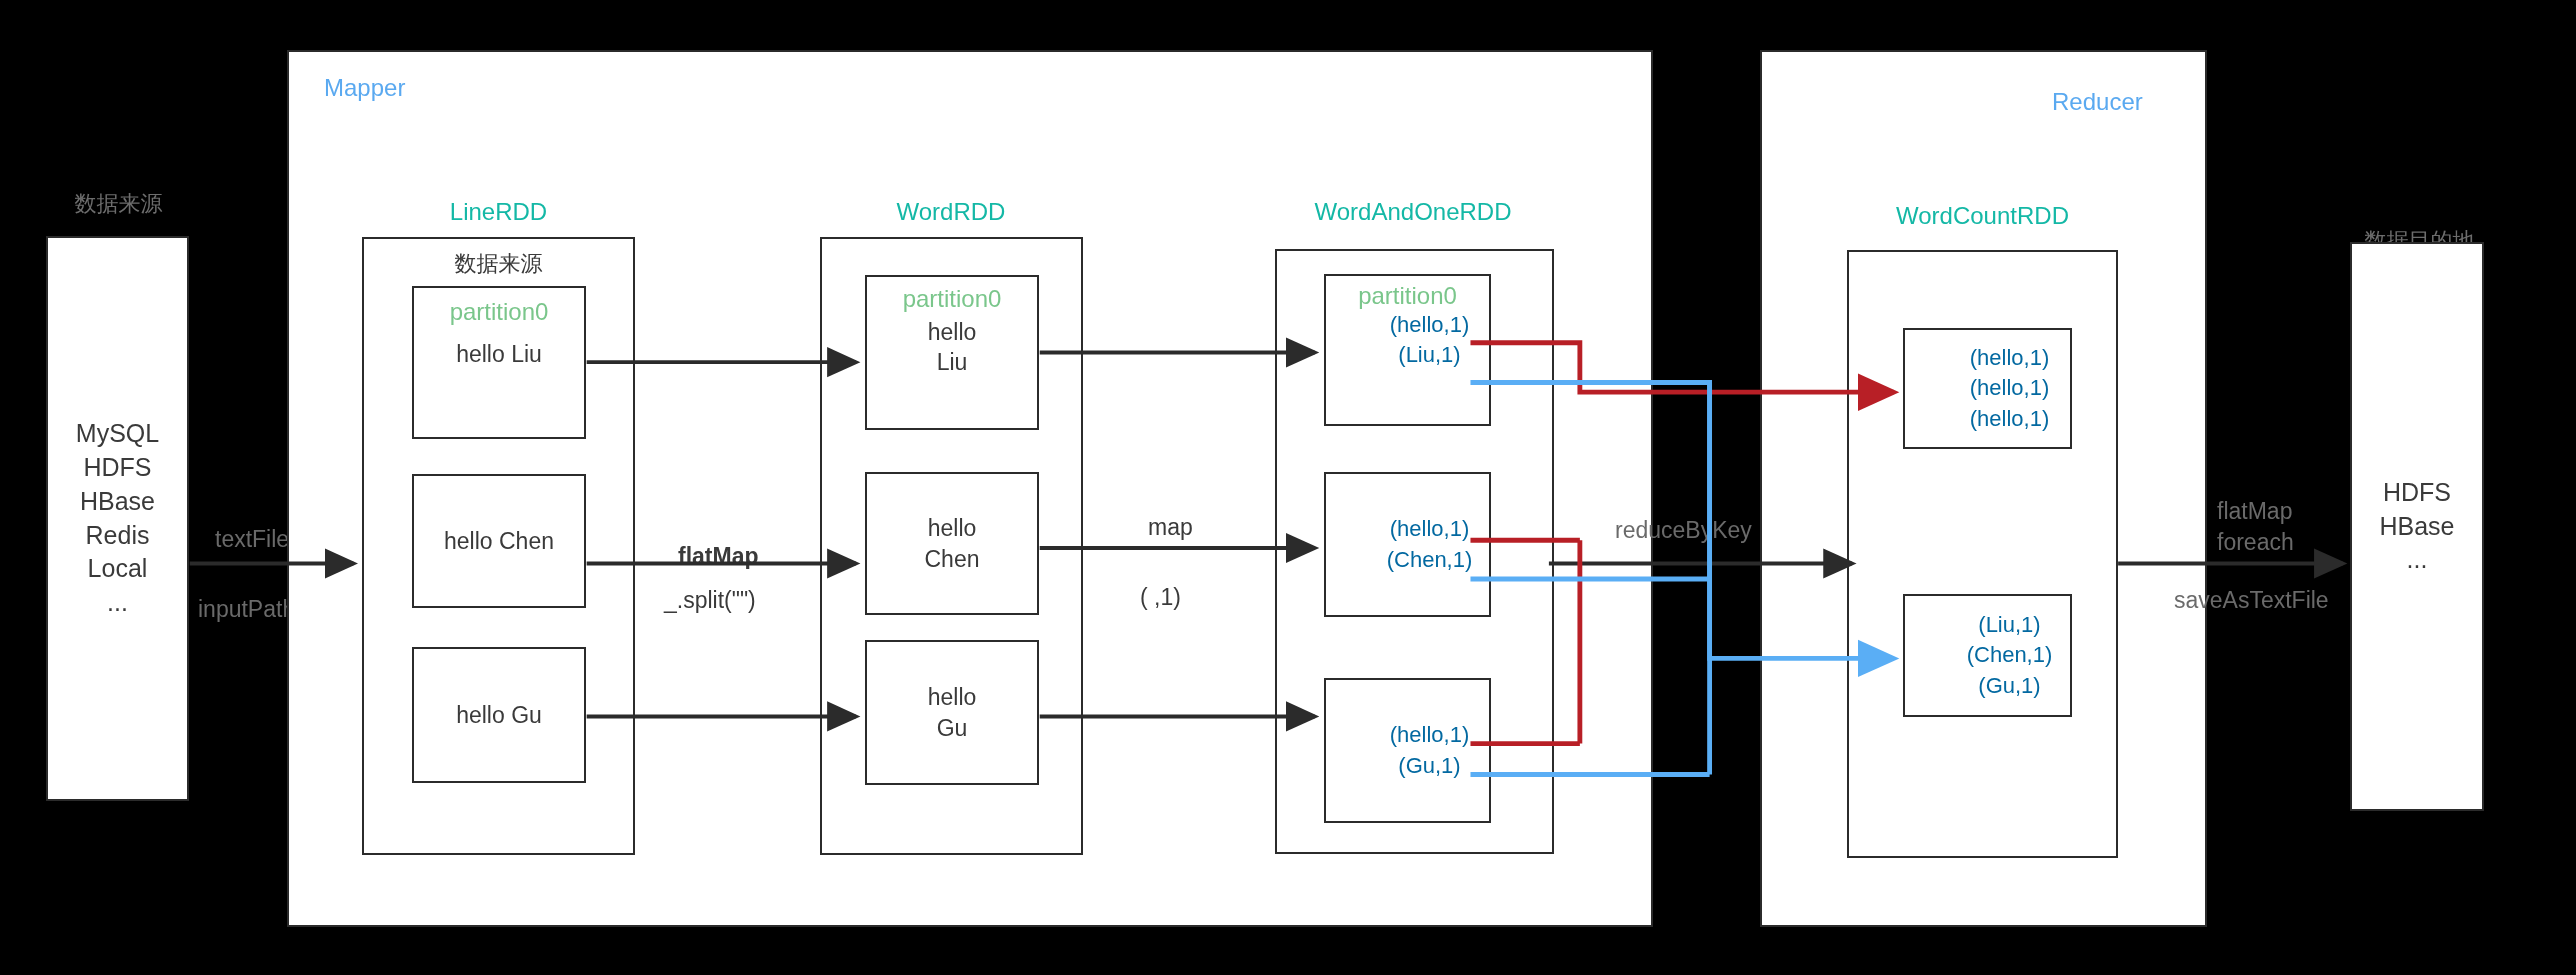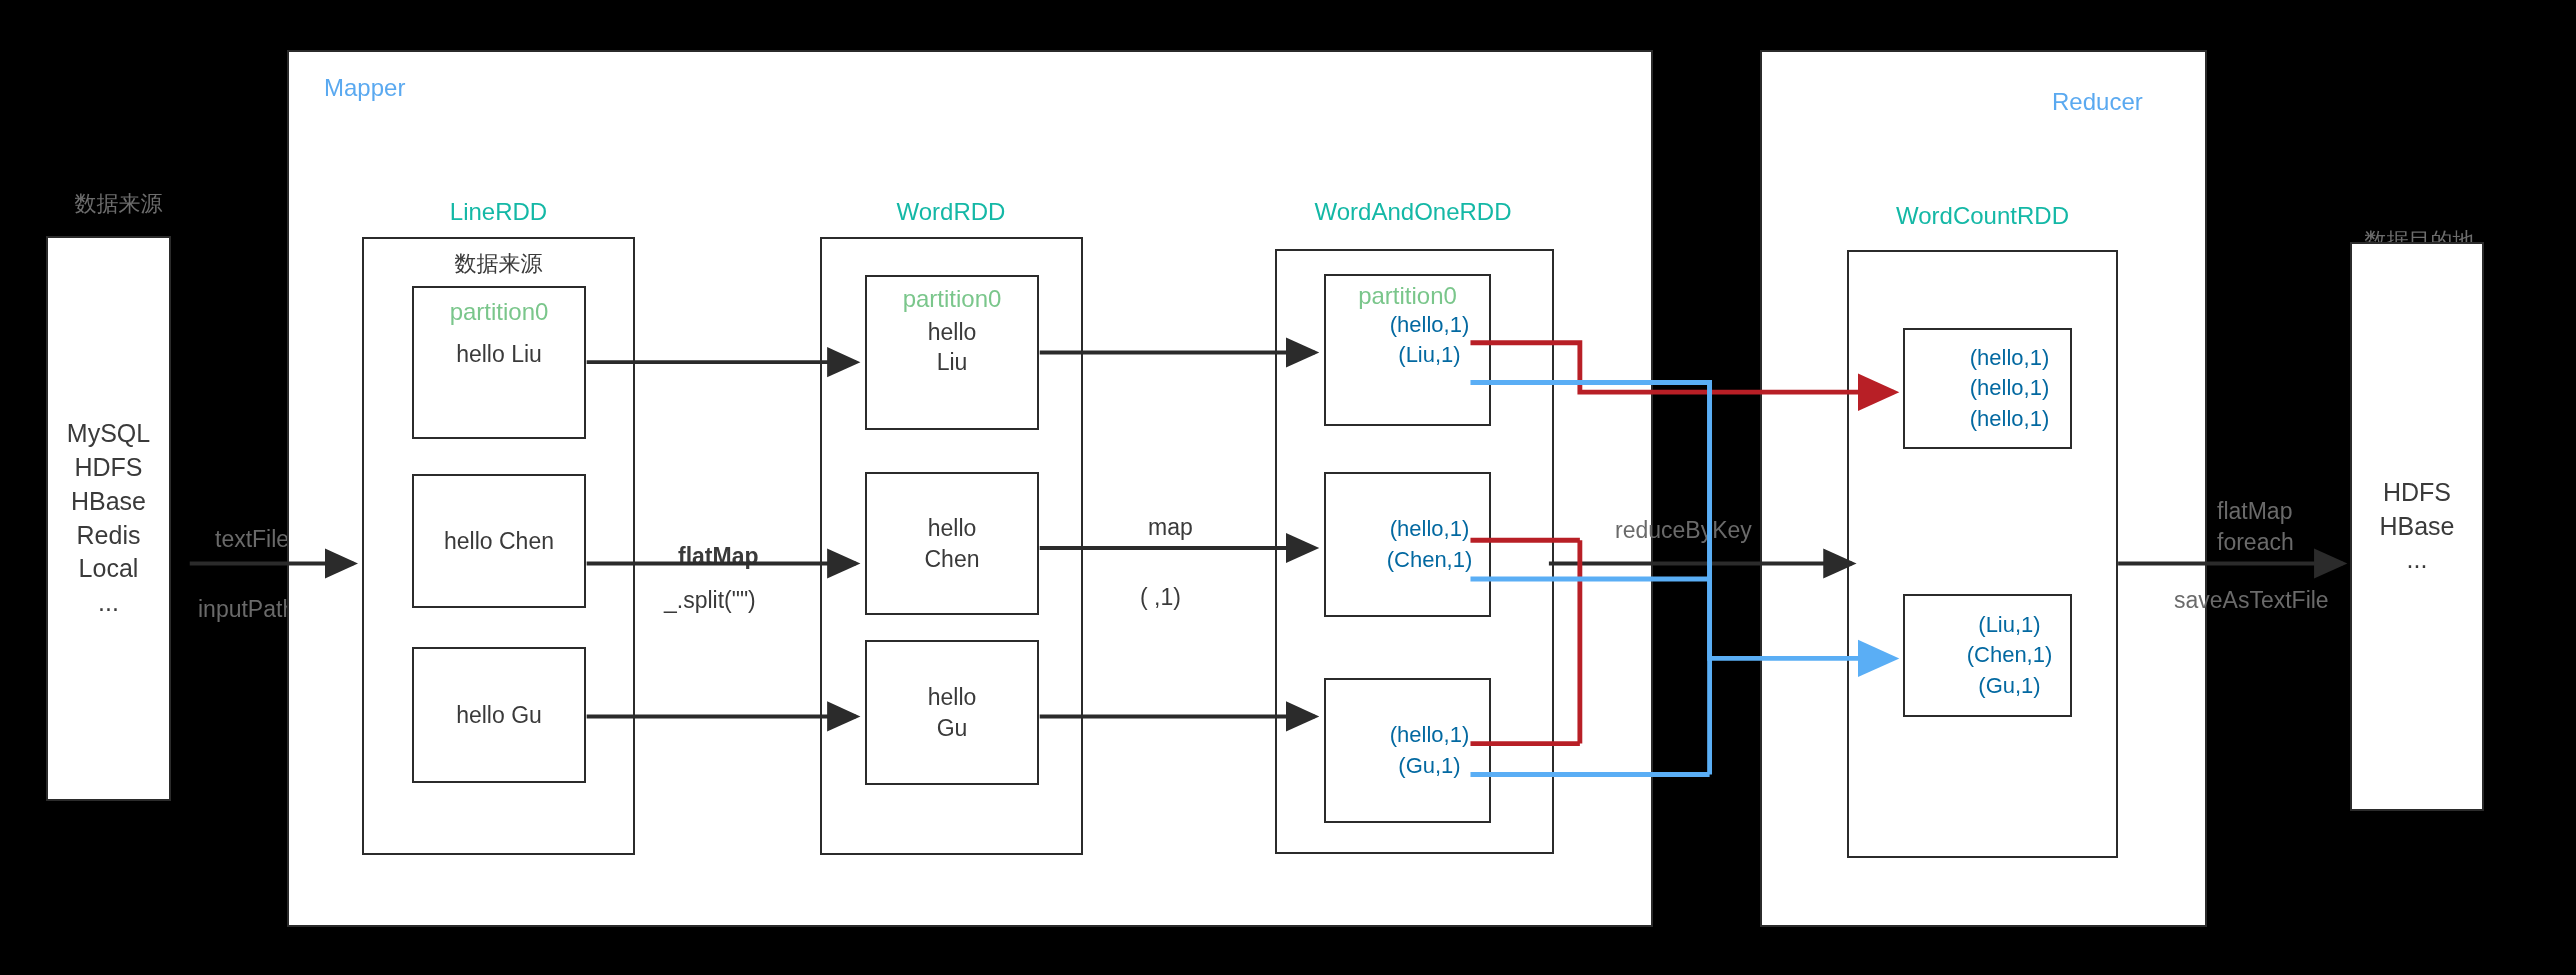--- a/index.html
+++ b/index.html
@@ -24,21 +24,21 @@
   .cjk{font-family:"DejaVu Sans","Liberation Sans",sans-serif;}
   svg.overlay{position:absolute;left:0;top:0;width:2576px;height:976px;pointer-events:none;}
 </style>
 </head>
 <body>
 
 <div id="stage">
 
   <div class="lbl grey cjk center" style="left:46px;top:190px;width:145px;font-size:22px;">数据来源</div>
 
-  <div class="box" style="left:46px;top:236px;width:125px;height:565px;">
+  <div class="box" style="left:46px;top:236px;width:143px;height:565px;">
     <div class="src" style="white-space: pre-line;">MySQL
 HDFS
 HBase
 Redis
 Local
 ...</div>
   </div>
 
   <div class="lbl opgrey" style="left:215px;top:525px;">textFile</div>
   <div class="lbl opgrey" style="left:198px;top:595px;">inputPath</div>

